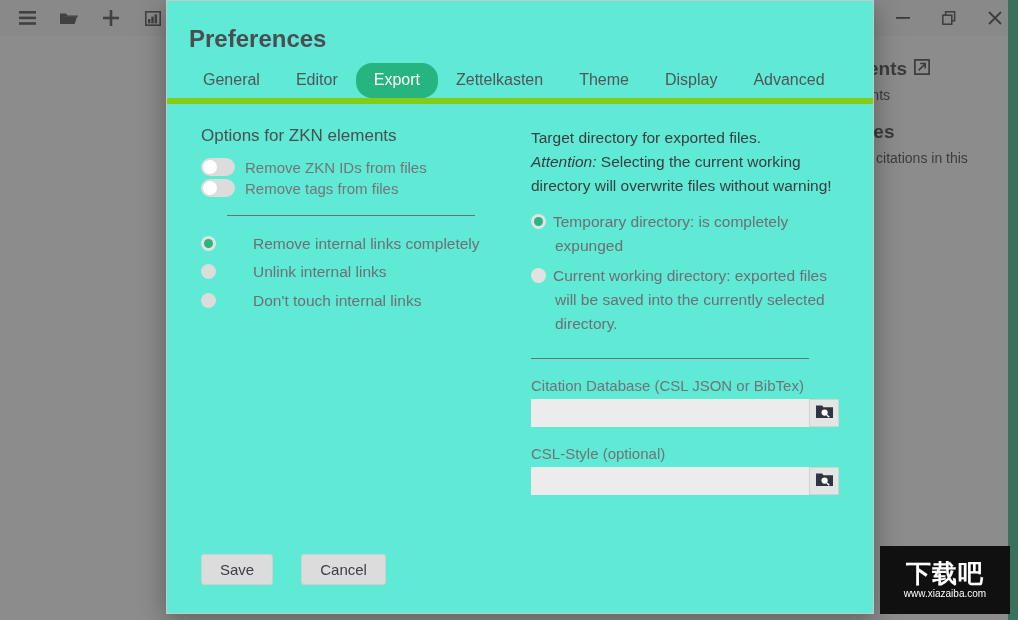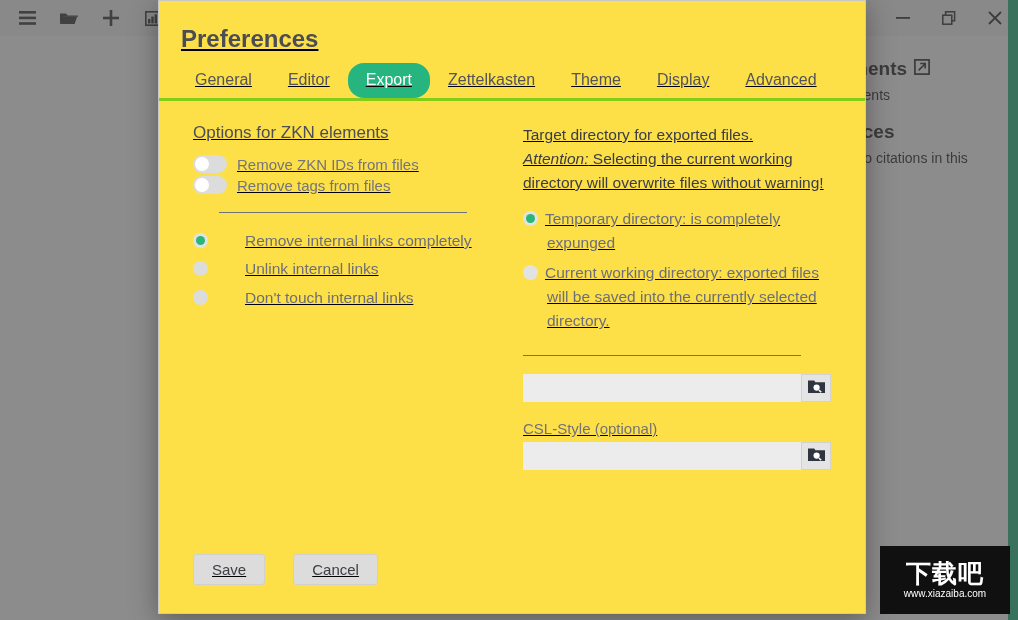--- a/index.html
+++ b/index.html
@@ -45,32 +45,32 @@
   .rs-h { font-size:19px; font-weight:bold; margin:10px 0 6px; display:flex; align-items:center; gap:7px;}
   .rs-p { font-size:14px; margin:0 0 16px; line-height:1.35; }
 
   
   #overlay {
     position:absolute; inset:0; background:rgba(70,70,70,0.62);
   }
 
   
   #dialog {
-    position:absolute; left:158px; top:0; width:708px; height:614px;
-    background:#fde047; border:1px solid #c8c8c8;
+    position:absolute; left:166px; top:0; width:708px; height:614px;
+    background:#5eead4; border:1px solid #c8c8c8;
     box-shadow:0 6px 26px rgba(0,0,0,0.35);
-    display:flex; flex-direction:column;text-decoration:underline;
+    display:flex; flex-direction:column;
   }
   #dlg-title {
     font-size:24px; font-weight:bold; color:#4c4c55;
     padding:24px 0 10px 22px;
   }
   #tabbar {
     display:flex; align-items:flex-end; padding:0 18px;
-    border-bottom:3px solid #84cc16;
+    border-bottom:6px solid #84cc16;
   }
   .tab {
     padding:8px 18px 9px; font-size:16px; color:#53535c;
     border-radius:3px 3px 0 0; white-space:nowrap;
     cursor:default;
   }
   .tab.active { background:#27b57f; color:#ffffff;border-radius:16px; }
 
   #dlg-body { flex:1; display:flex; padding:22px 22px 0 22px; }
   #col-left  { width:330px; padding-left:12px; }
@@ -278,20 +278,21 @@
 
       <p class="flow-radio">
         <span class="dot on"></span><span>Temporary directory: is completely expunged</span>
       </p>
       <p class="flow-radio">
         <span class="dot"></span><span>Current working directory: exported files will be saved into the currently selected directory.</span>
       </p>
 
       <hr class="right-hr">
 
+      <div class="field-label">Citation Database (CSL JSON or BibTex)</div>
       <div class="field-row">
         <input class="field-input" type="text" value="" style="">
         <div class="browse-btn">
           <span>
             <svg width="17" height="15" viewBox="0 0 17 15">
                 <path d="M0 1.6h6.2l1.2 1.6H17V14H0z" fill="#2f3440"></path>
                 <circle cx="8.6" cy="8.6" r="3.1" fill="#ffffff"></circle>
                 <path d="M10.9 11l2.3 2.3" stroke="#ffffff" stroke-width="1.5"></path>
               </svg>
           </span>

